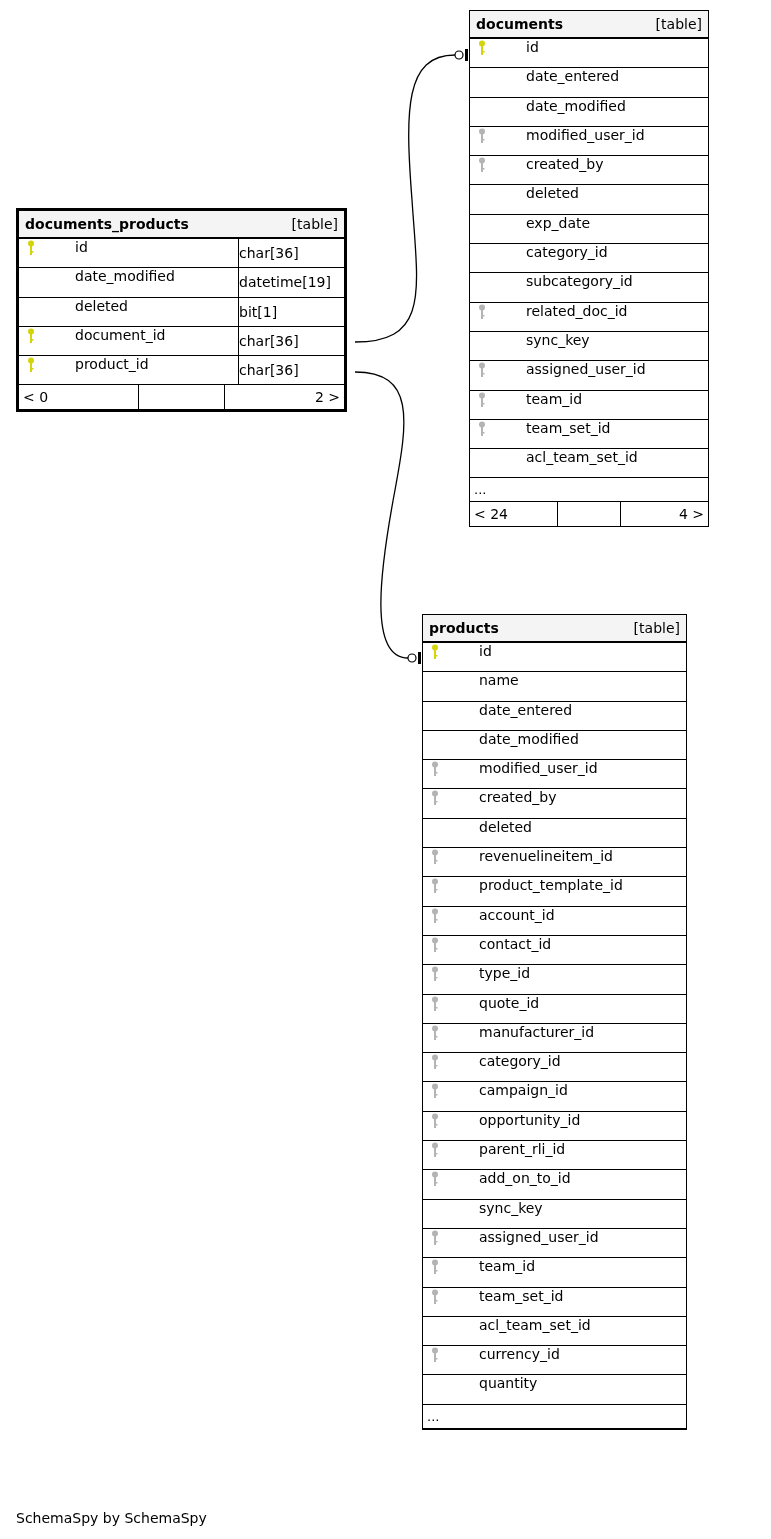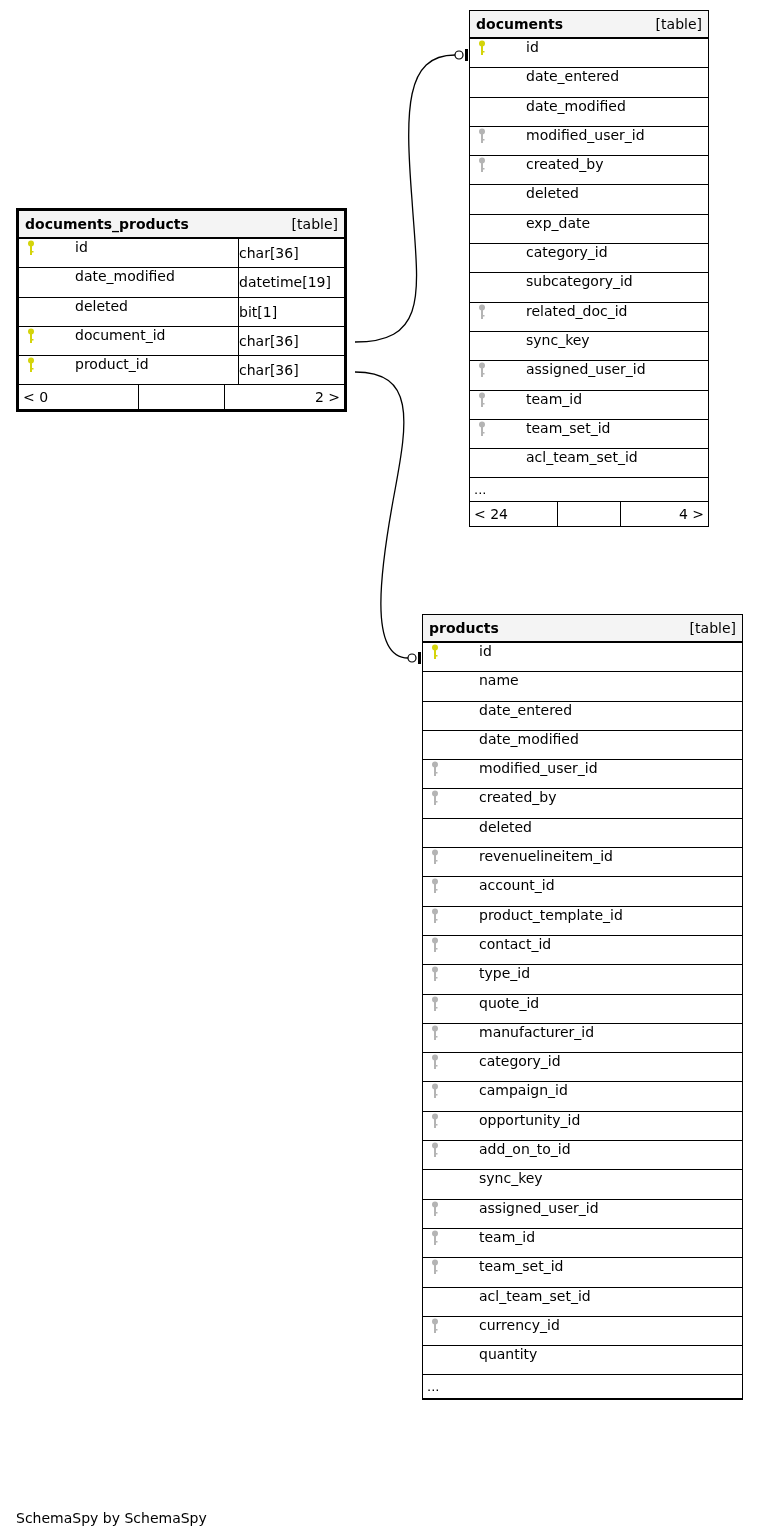--- a/index.html
+++ b/index.html
@@ -226,21 +226,21 @@
       </div>
     </div>
   <div class="ell">...</div>
   <div class="foot">
     <div class="l">&lt; 24</div>
     <div class="m"></div>
     <div class="r">4 &gt;</div>
   </div>
 </div>
 
-<div class="tbl" style="left:422px; top:614px; width:321px;">
+<div class="tbl" style="left:422px; top:614px; width:265px;">
   <div class="hdr">
     <span class="nm">products</span>
     <span>[table]</span>
   </div>
   <div class="rows">
       <div class="row">
         <div class="col">
           <span class="key"><svg viewBox="0 0 12 18" width="12" height="18">
               <circle cx="6" cy="4.5" r="3" fill="#d4d40a"></circle>
               <rect x="5" y="6" width="2" height="10" fill="#d4d40a"></rect>
@@ -303,40 +303,40 @@
           <span>revenuelineitem_id</span>
         </div>
       </div>
       <div class="row">
         <div class="col">
           <span class="key"><svg viewBox="0 0 12 18" width="12" height="18">
               <circle cx="6" cy="4.5" r="3" fill="#b4b4b4"></circle>
               <rect x="5" y="6" width="2" height="10" fill="#b4b4b4"></rect>
               <rect x="6" y="12" width="2.5" height="1.5" fill="#b4b4b4"></rect>
             </svg></span>
+          <span>product_template_id</span>
+        </div>
+      </div>
+      <div class="row">
+        <div class="col">
+          <span class="key"><svg viewBox="0 0 12 18" width="12" height="18">
+              <circle cx="6" cy="4.5" r="3" fill="#b4b4b4"></circle>
+              <rect x="5" y="6" width="2" height="10" fill="#b4b4b4"></rect>
+              <rect x="6" y="12" width="2.5" height="1.5" fill="#b4b4b4"></rect>
+            </svg></span>
           <span>account_id</span>
         </div>
       </div>
       <div class="row">
         <div class="col">
           <span class="key"><svg viewBox="0 0 12 18" width="12" height="18">
               <circle cx="6" cy="4.5" r="3" fill="#b4b4b4"></circle>
               <rect x="5" y="6" width="2" height="10" fill="#b4b4b4"></rect>
               <rect x="6" y="12" width="2.5" height="1.5" fill="#b4b4b4"></rect>
             </svg></span>
-          <span>product_template_id</span>
-        </div>
-      </div>
-      <div class="row">
-        <div class="col">
-          <span class="key"><svg viewBox="0 0 12 18" width="12" height="18">
-              <circle cx="6" cy="4.5" r="3" fill="#b4b4b4"></circle>
-              <rect x="5" y="6" width="2" height="10" fill="#b4b4b4"></rect>
-              <rect x="6" y="12" width="2.5" height="1.5" fill="#b4b4b4"></rect>
-            </svg></span>
           <span>contact_id</span>
         </div>
       </div>
       <div class="row">
         <div class="col">
           <span class="key"><svg viewBox="0 0 12 18" width="12" height="18">
               <circle cx="6" cy="4.5" r="3" fill="#b4b4b4"></circle>
               <rect x="5" y="6" width="2" height="10" fill="#b4b4b4"></rect>
               <rect x="6" y="12" width="2.5" height="1.5" fill="#b4b4b4"></rect>
             </svg></span>
@@ -384,20 +384,30 @@
         </div>
       </div>
       <div class="row">
         <div class="col">
           <span class="key"><svg viewBox="0 0 12 18" width="12" height="18">
               <circle cx="6" cy="4.5" r="3" fill="#b4b4b4"></circle>
               <rect x="5" y="6" width="2" height="10" fill="#b4b4b4"></rect>
               <rect x="6" y="12" width="2.5" height="1.5" fill="#b4b4b4"></rect>
             </svg></span>
           <span>opportunity_id</span>
+        </div>
+      </div>
+      <div class="row">
+        <div class="col">
+          <span class="key"><svg viewBox="0 0 12 18" width="12" height="18">
+              <circle cx="6" cy="4.5" r="3" fill="#b4b4b4"></circle>
+              <rect x="5" y="6" width="2" height="10" fill="#b4b4b4"></rect>
+              <rect x="6" y="12" width="2.5" height="1.5" fill="#b4b4b4"></rect>
+            </svg></span>
+          <span>parent_rli_id</span>
         </div>
       </div>
       <div class="row">
         <div class="col">
           <span class="key"><svg viewBox="0 0 12 18" width="12" height="18">
               <circle cx="6" cy="4.5" r="3" fill="#b4b4b4"></circle>
               <rect x="5" y="6" width="2" height="10" fill="#b4b4b4"></rect>
               <rect x="6" y="12" width="2.5" height="1.5" fill="#b4b4b4"></rect>
             </svg></span>
           <span>add_on_to_id</span>

